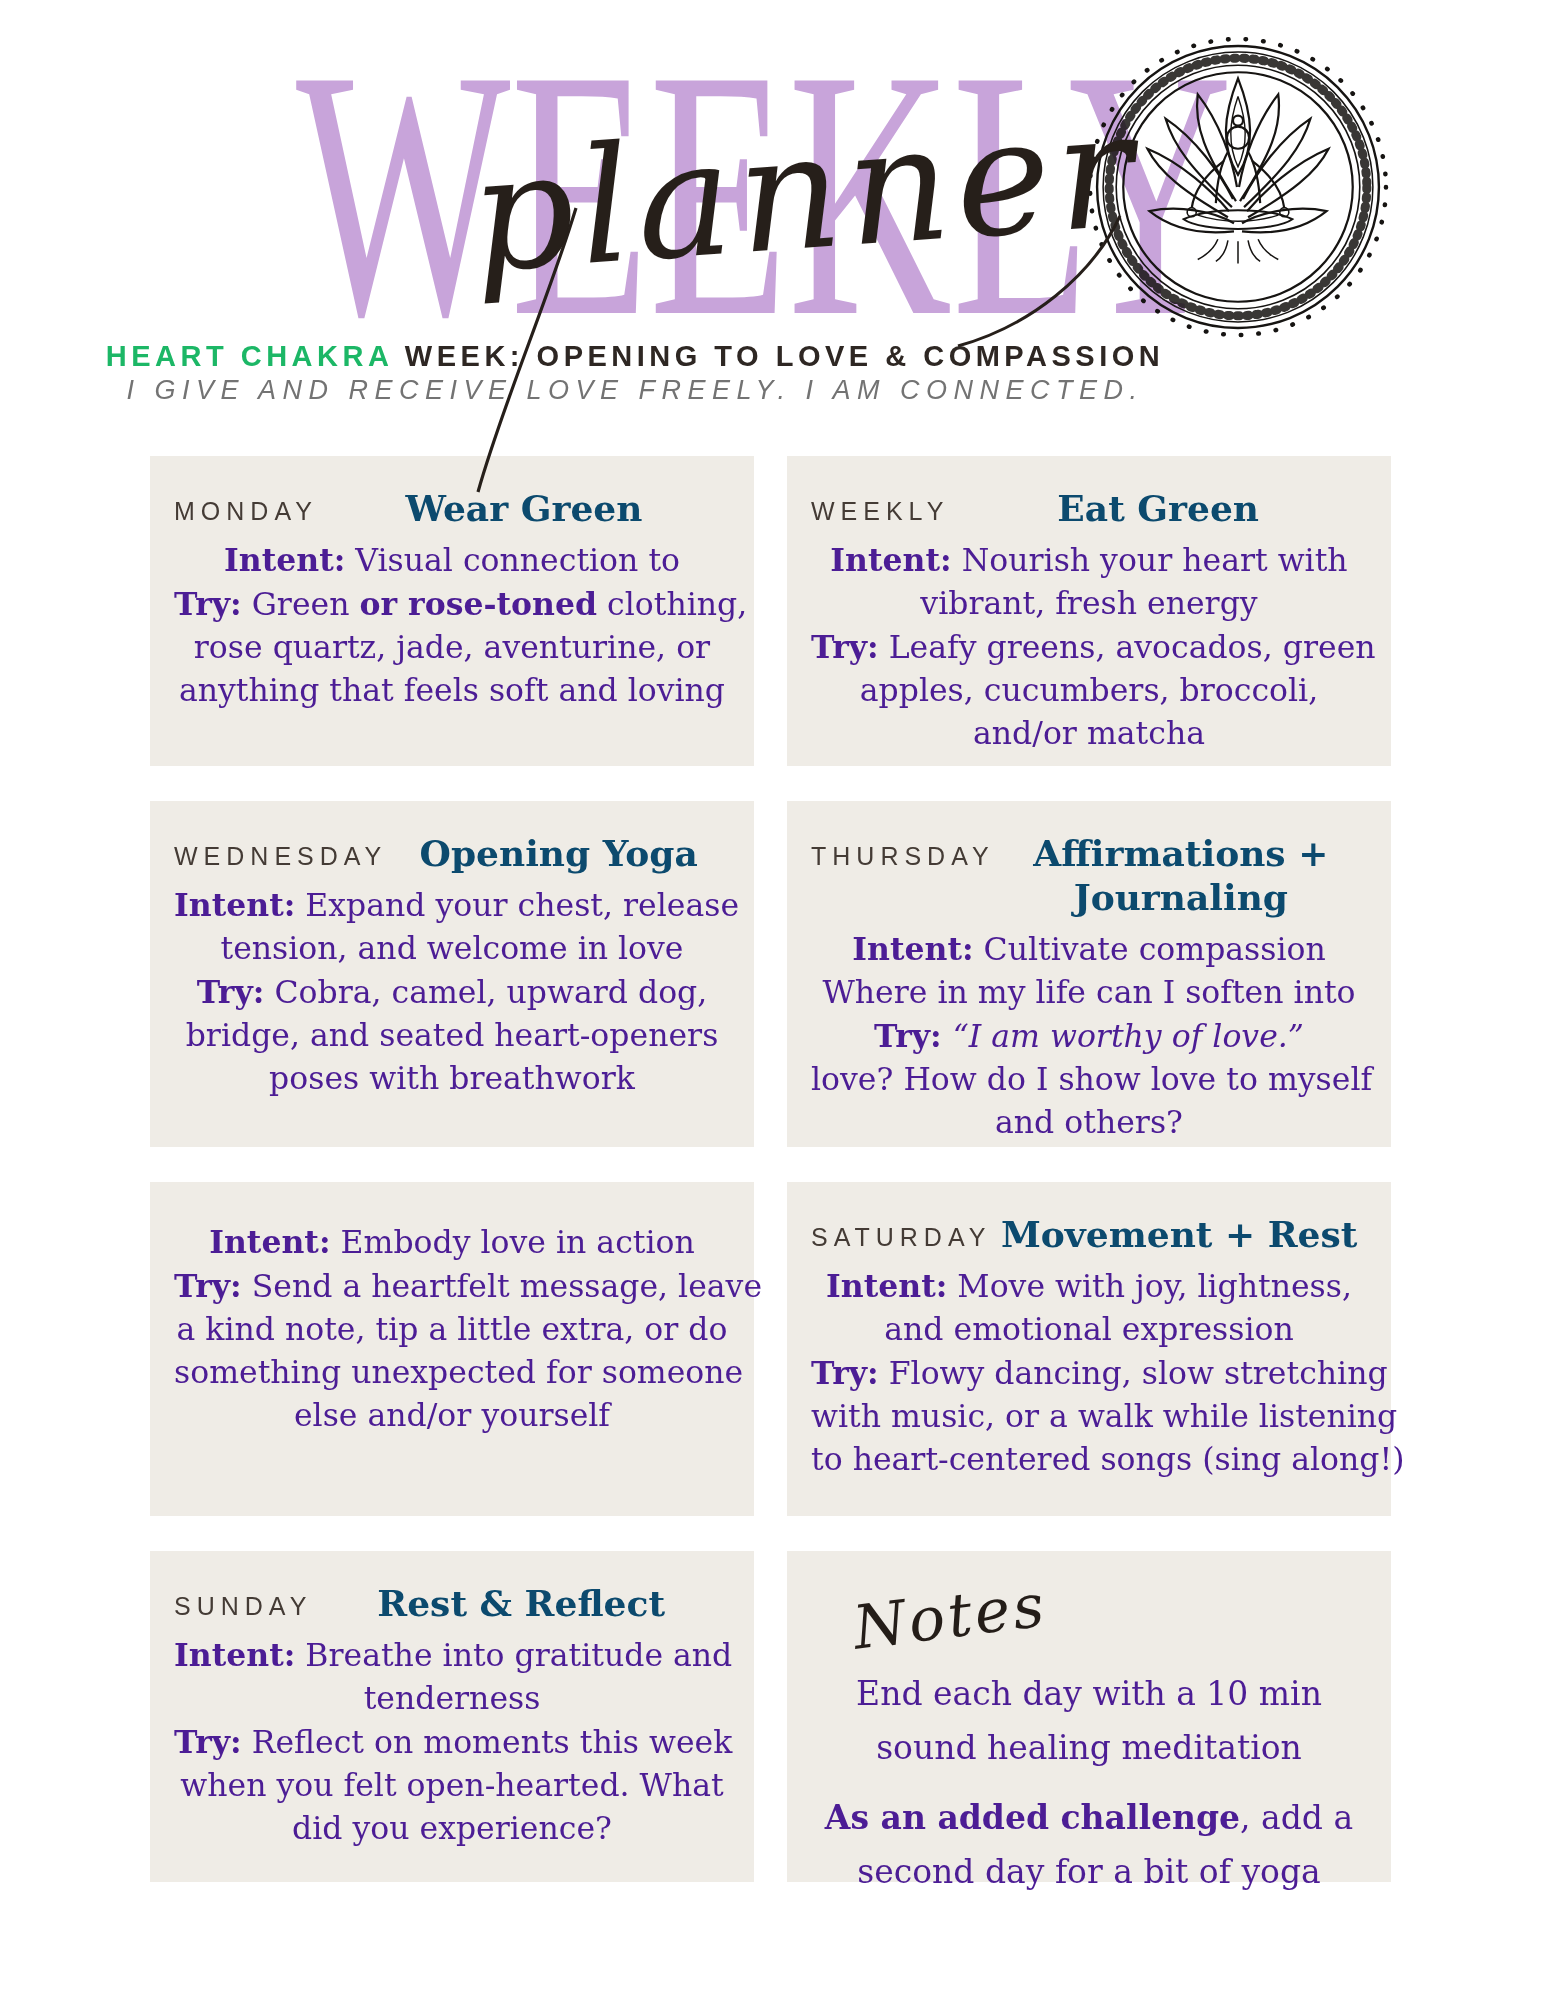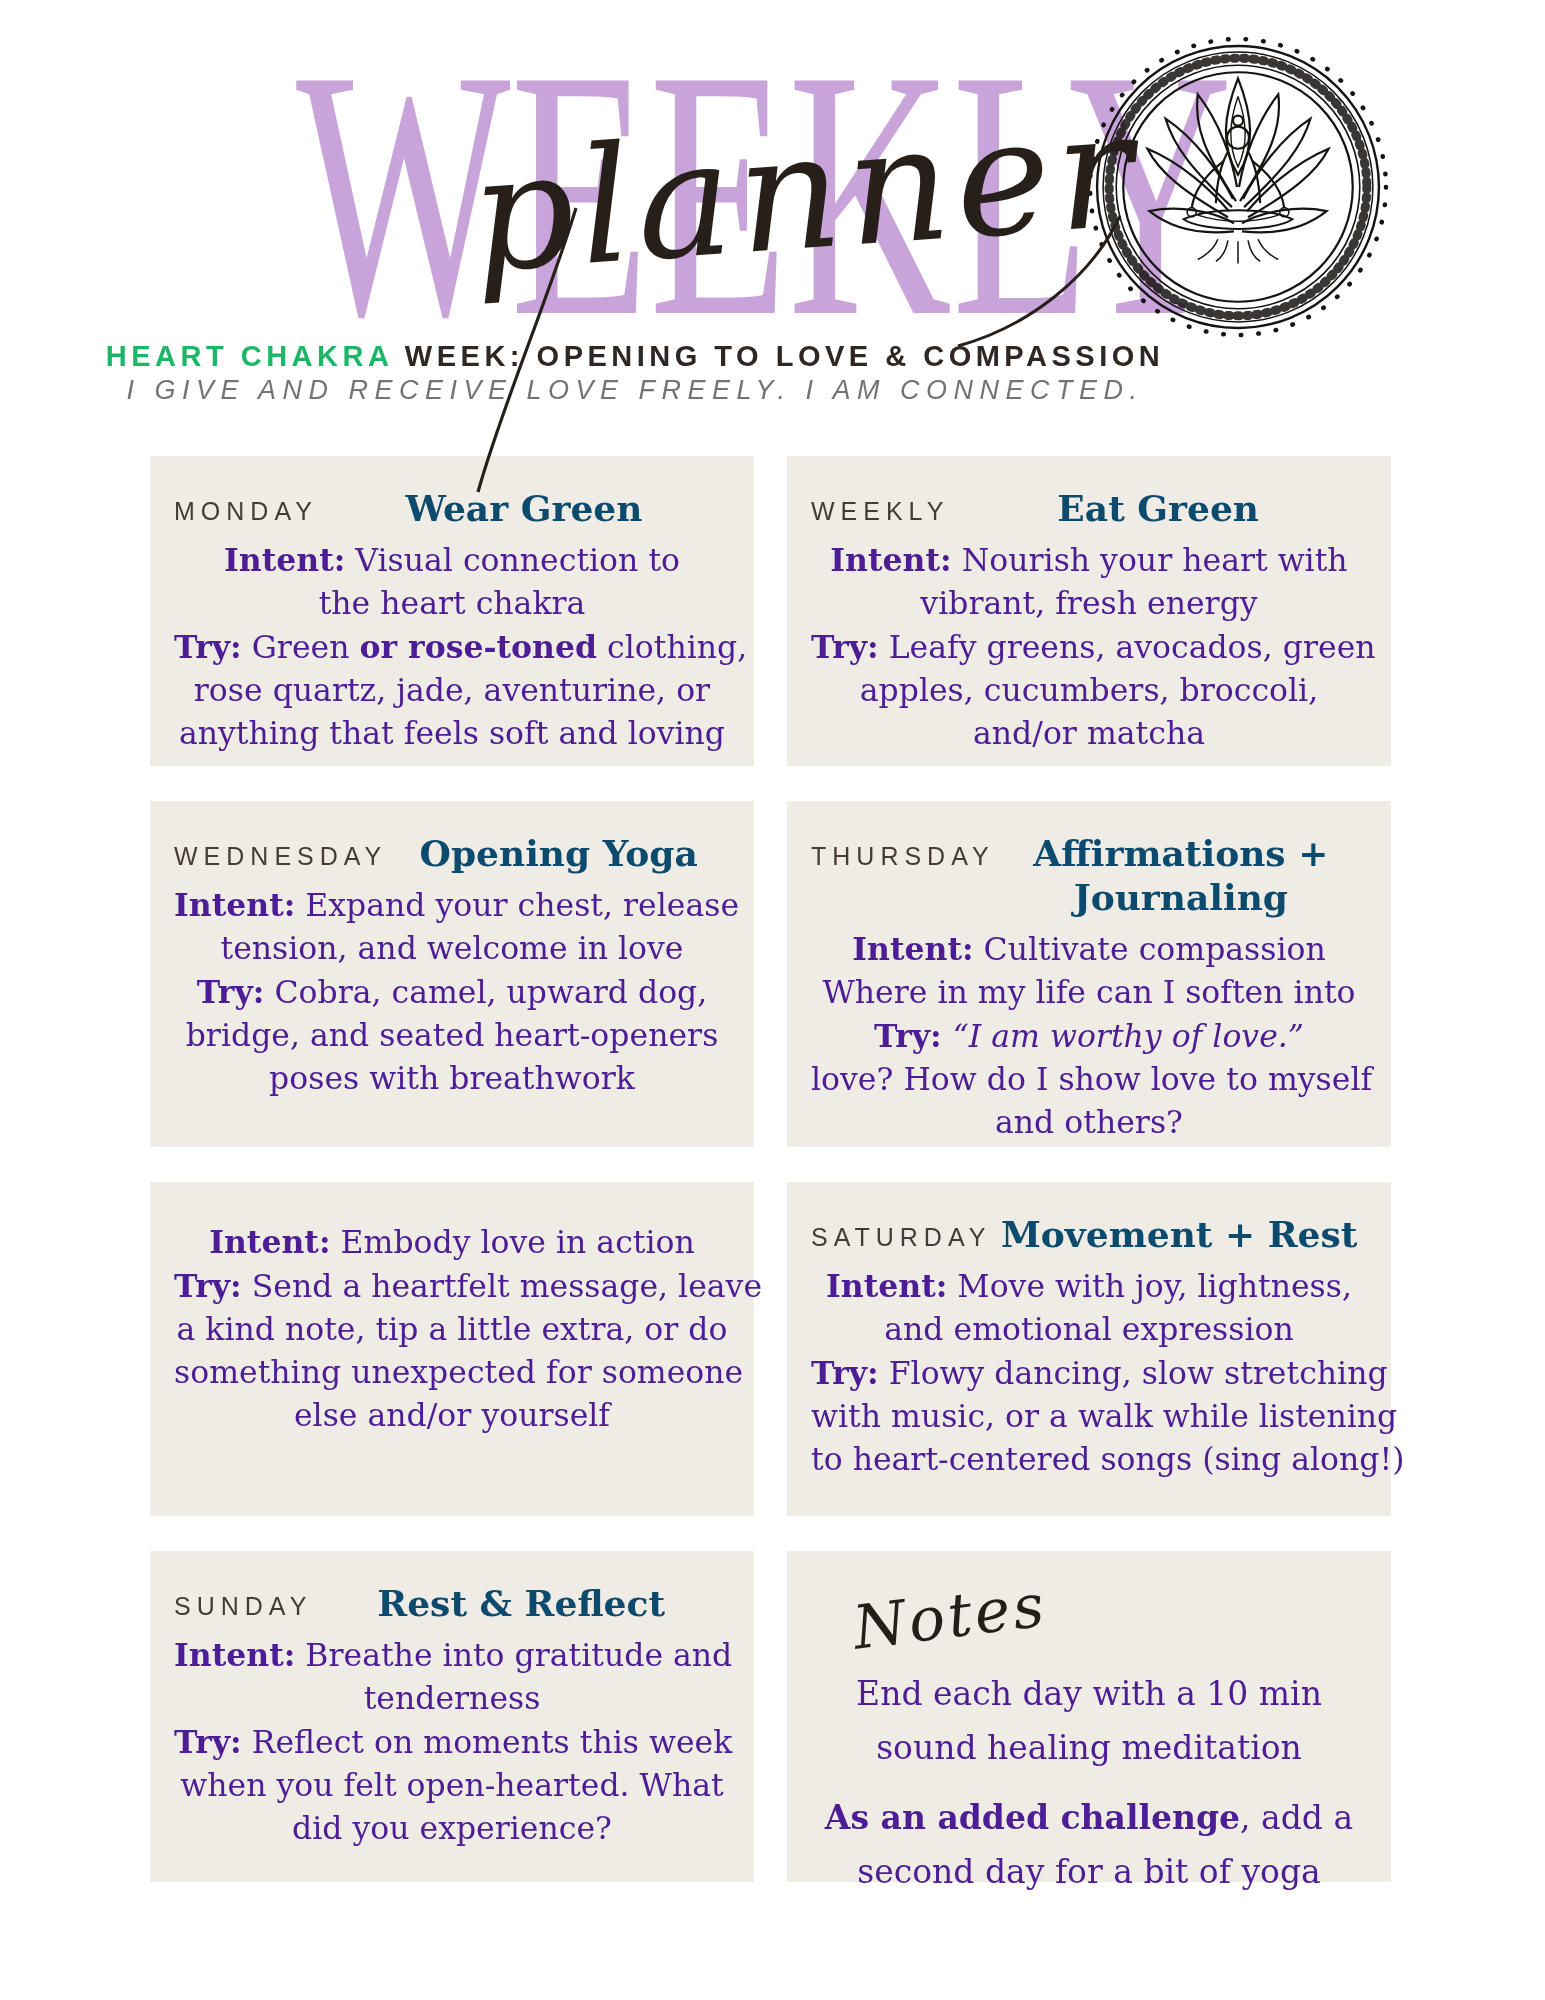--- a/index.html
+++ b/index.html
@@ -116,21 +116,20 @@
 
     <section class="card">
       <header class="card-head">
         <span class="day">MONDAY</span>
         <h2 class="card-title">
             <span class="title-line">Wear Green</span>
           </h2>
       </header>
       <div class="card-body">
           <div class="line"><span class="b">Intent:</span><span> Visual connection to</span></div>
-          <div class="line"><span>the heart chakra</span></div>
           <div class="line"><span class="b">Try:</span><span> Green </span><span class="b">or rose-toned</span><span> clothing,</span></div>
           <div class="line"><span>rose quartz, jade, aventurine, or</span></div>
           <div class="line"><span>anything that feels soft and loving</span></div>
         </div>
     </section>
 
     <section class="card">
       <header class="card-head">
         <span class="day">WEEKLY</span>
         <h2 class="card-title">

